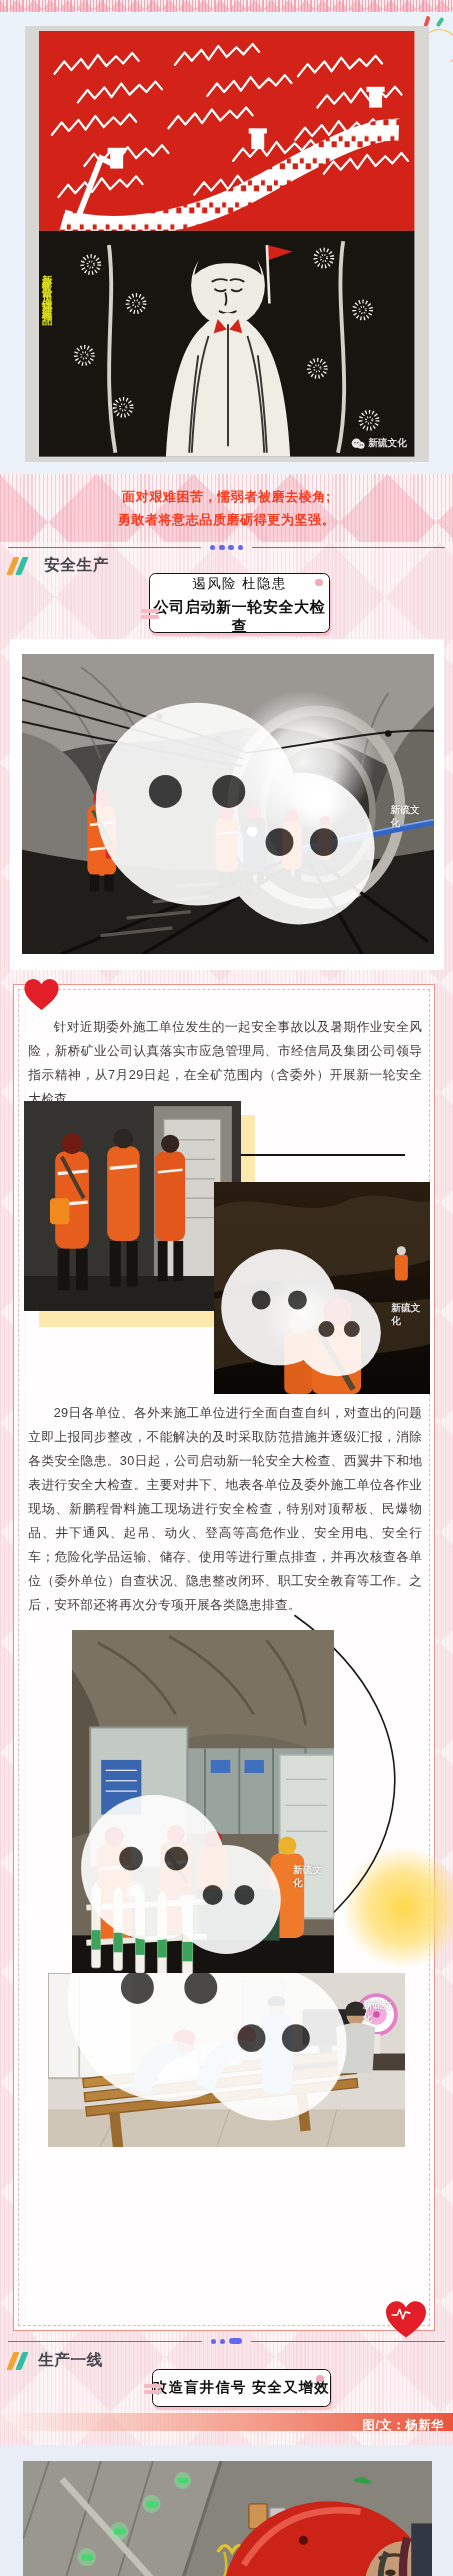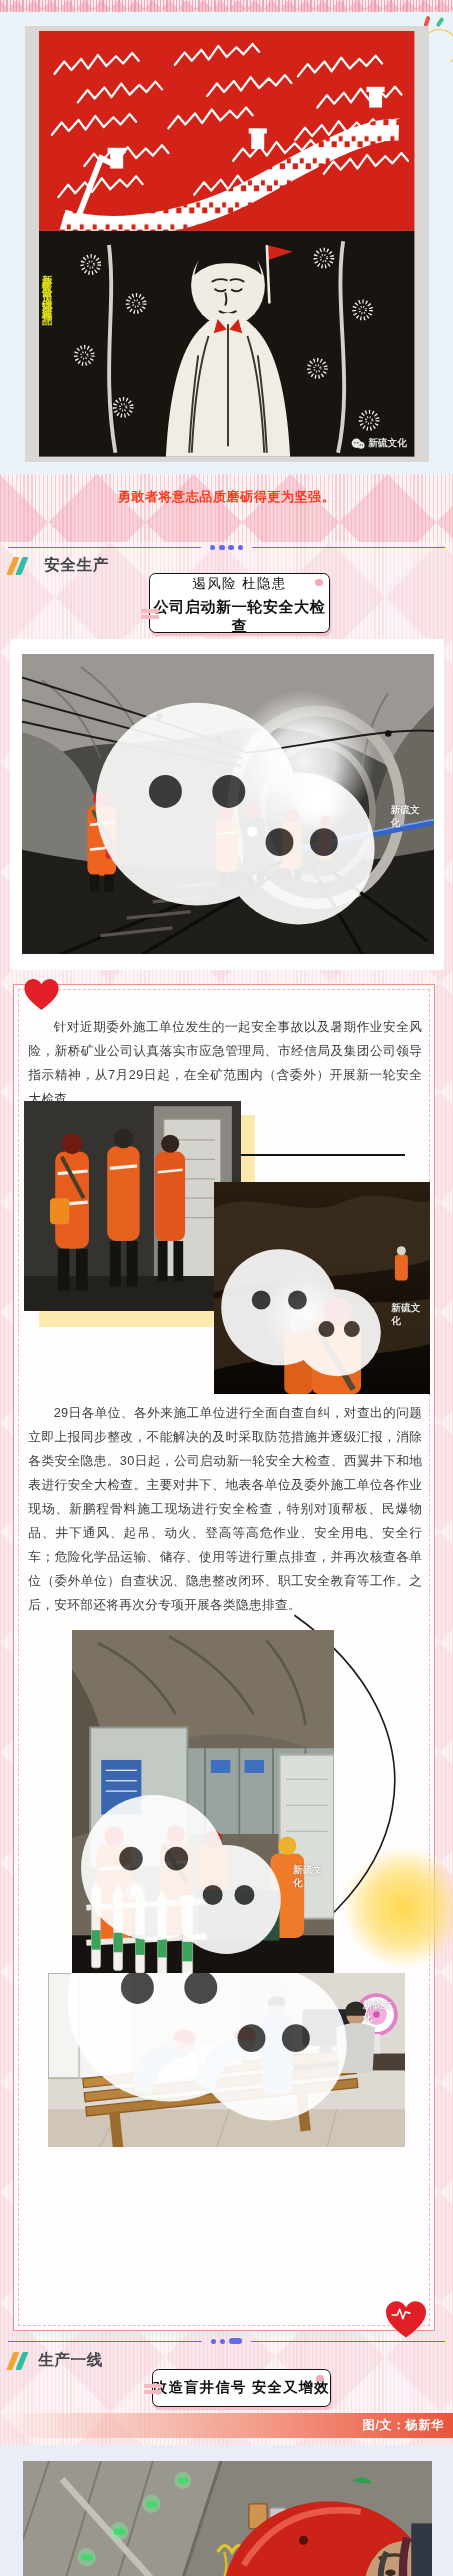--- a/index.html
+++ b/index.html
@@ -102,21 +102,21 @@
 
   .photo2wrap{position:absolute;left:0;top:640px;width:422px;height:357px;}
   .yellow-glow{position:absolute;left:328px;top:221px;width:123px;height:123px;border-radius:50%;
     background:radial-gradient(circle,#ffd84e 0%,rgba(255,222,110,.75) 40%,rgba(255,230,140,0) 70%);}
   .curve-decor{position:absolute;left:0;top:0;width:422px;height:357px;overflow:visible;}
   .photo2{position:absolute;left:58px;top:5.2px;width:262px;height:345px;overflow:hidden;}
   .photo2 svg{display:block;width:100%;height:100%;}
   .photo3{position:absolute;left:34px;top:988px;width:357px;height:174px;overflow:hidden;}
   .photo3 svg{display:block;width:100%;height:100%;}
 
-  .credit-bar{position:absolute;left:0;top:1871px;width:453px;height:25px;
+  .credit-bar{position:absolute;left:0;top:1871px;width:453px;height:18px;
     background:linear-gradient(90deg,rgba(253,238,236,.15) 0%,#f4a08e 55%,#e9543c 100%);
     color:#ffffff;font-size:12.3px;font-weight:700;line-height:25px;text-align:right;
     padding-right:9px;box-sizing:border-box;letter-spacing:0.6px;}
 
   .bottom-panel{position:absolute;left:0;top:2445px;width:453px;height:131px;background:#e9edf6;}
   .photo4{position:absolute;left:23px;top:16px;width:409px;height:130px;overflow:hidden;}
   .photo4 svg{display:block;width:100%;height:100%;}
 </style>
 </head>
 <body>
@@ -222,20 +222,21 @@
             <circle cx="15.5" cy="12" r="1.1" fill="#3a3a3a"></circle>
               <circle cx="19" cy="12" r="1.1" fill="#3a3a3a"></circle>
           </svg>
           <span>新硫文化</span>
         </div>
       </div>
     </div>
   </div>
 
   <div class="quote-section">
+    <div class="quote-line">面对艰难困苦，懦弱者被磨去棱角;</div>
     <div class="quote-line">勇敢者将意志品质磨砺得更为坚强。</div>
   </div>
 
   <div class="pink-body">
 
     <div class="divider" style="top:0;">
       <div class="dline"></div>
       <div class="dots">
         <div class="dot"></div>
           <div class="dot"></div>

